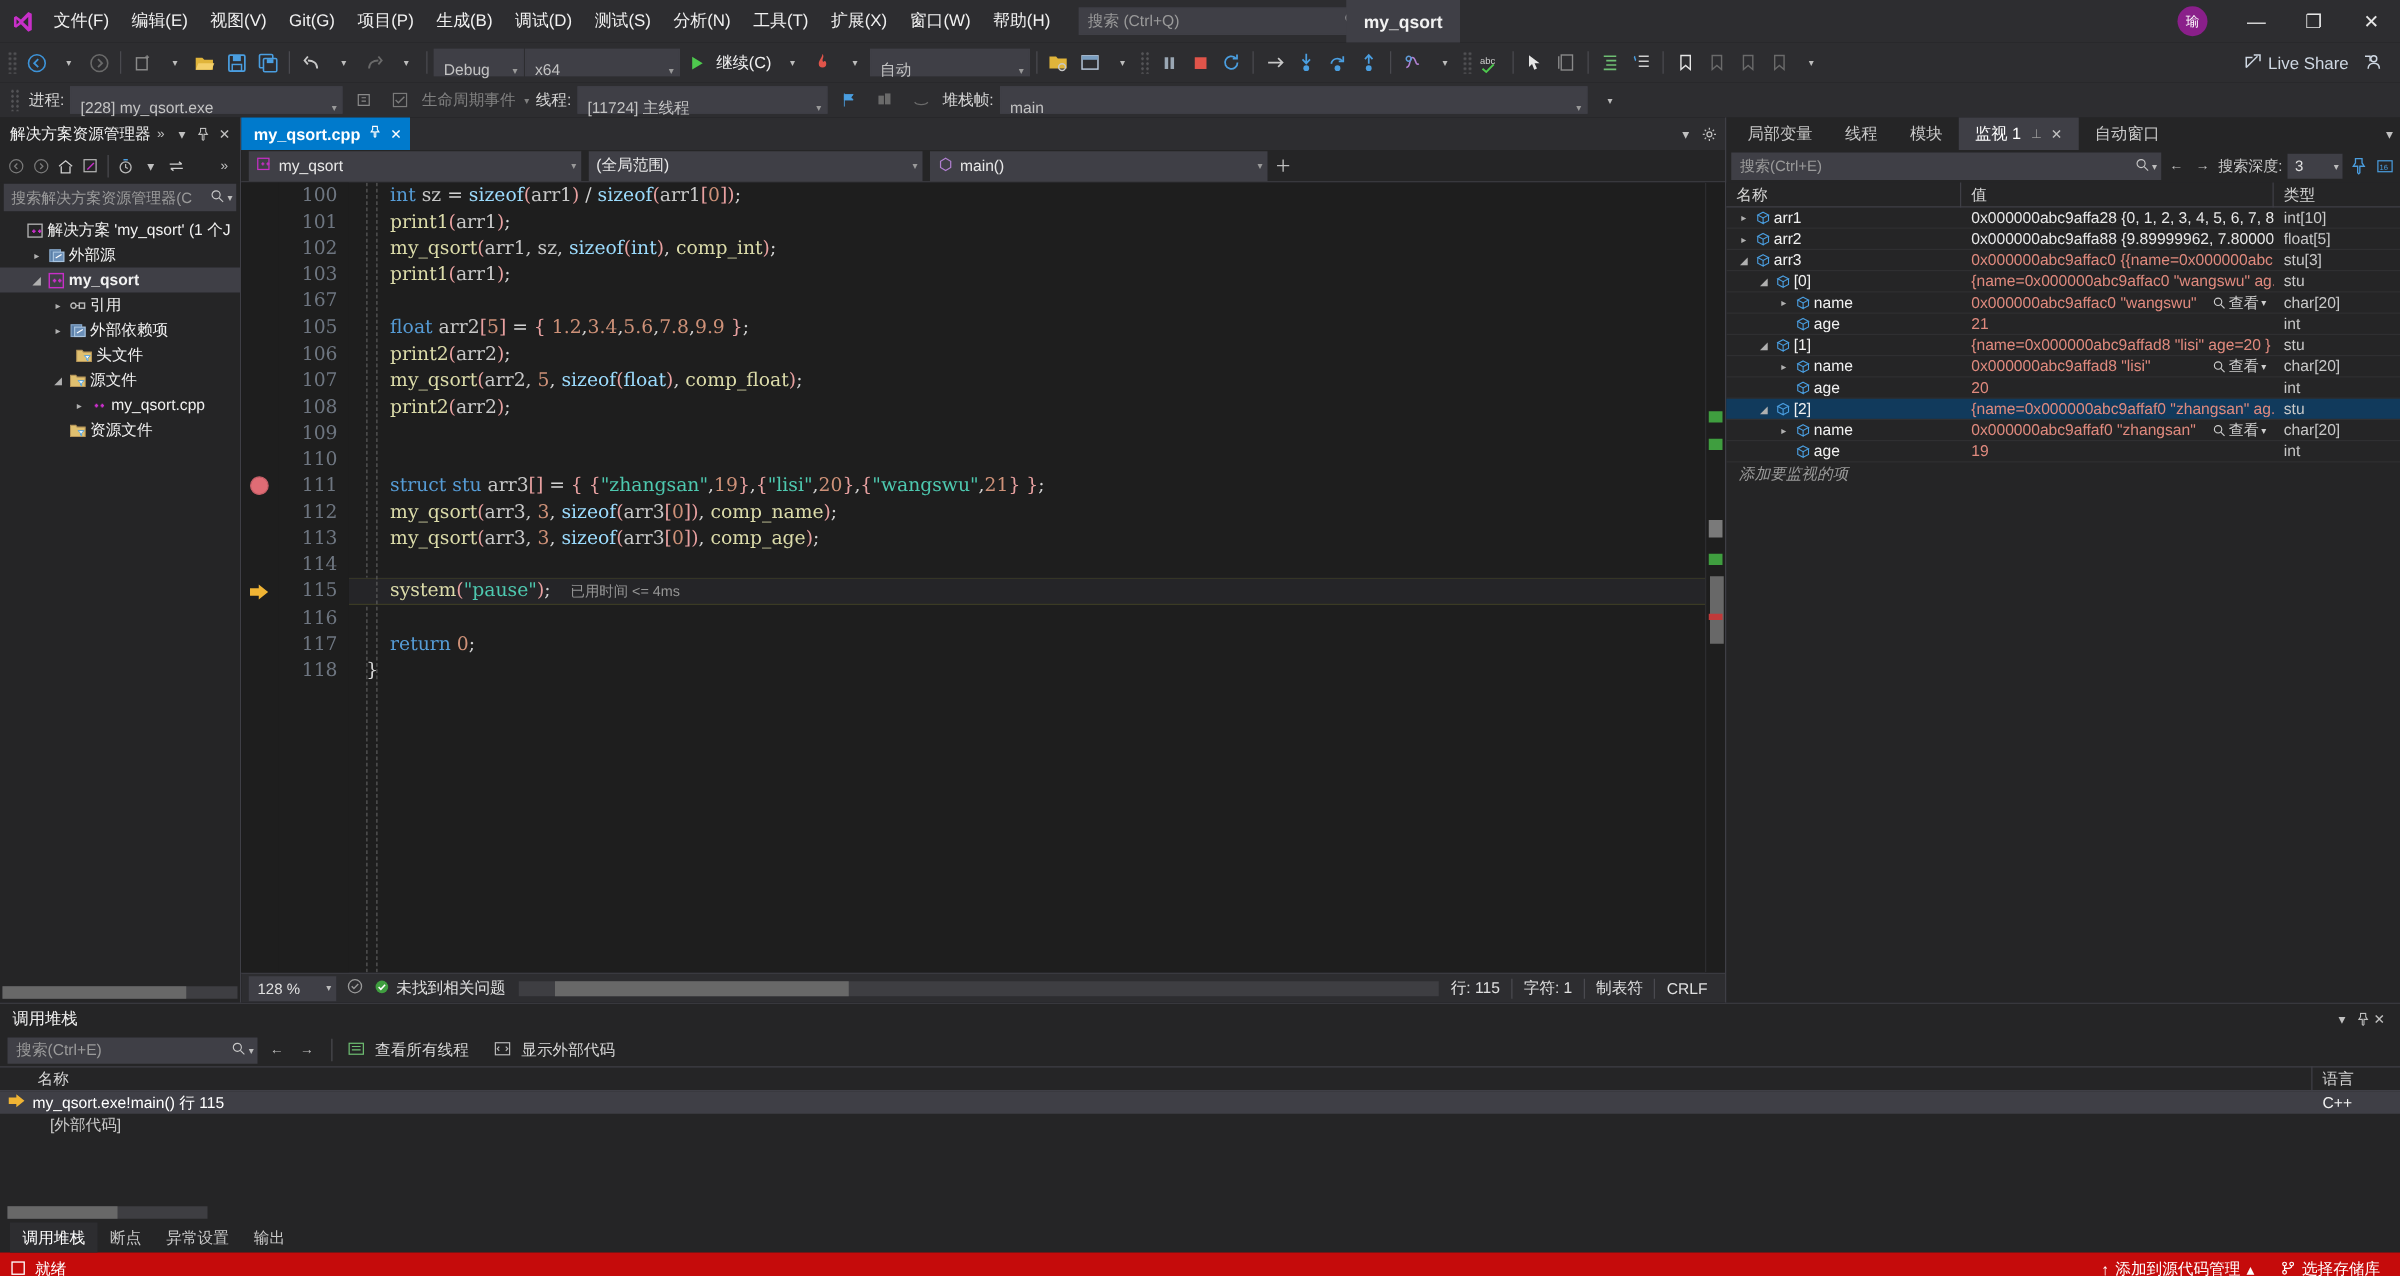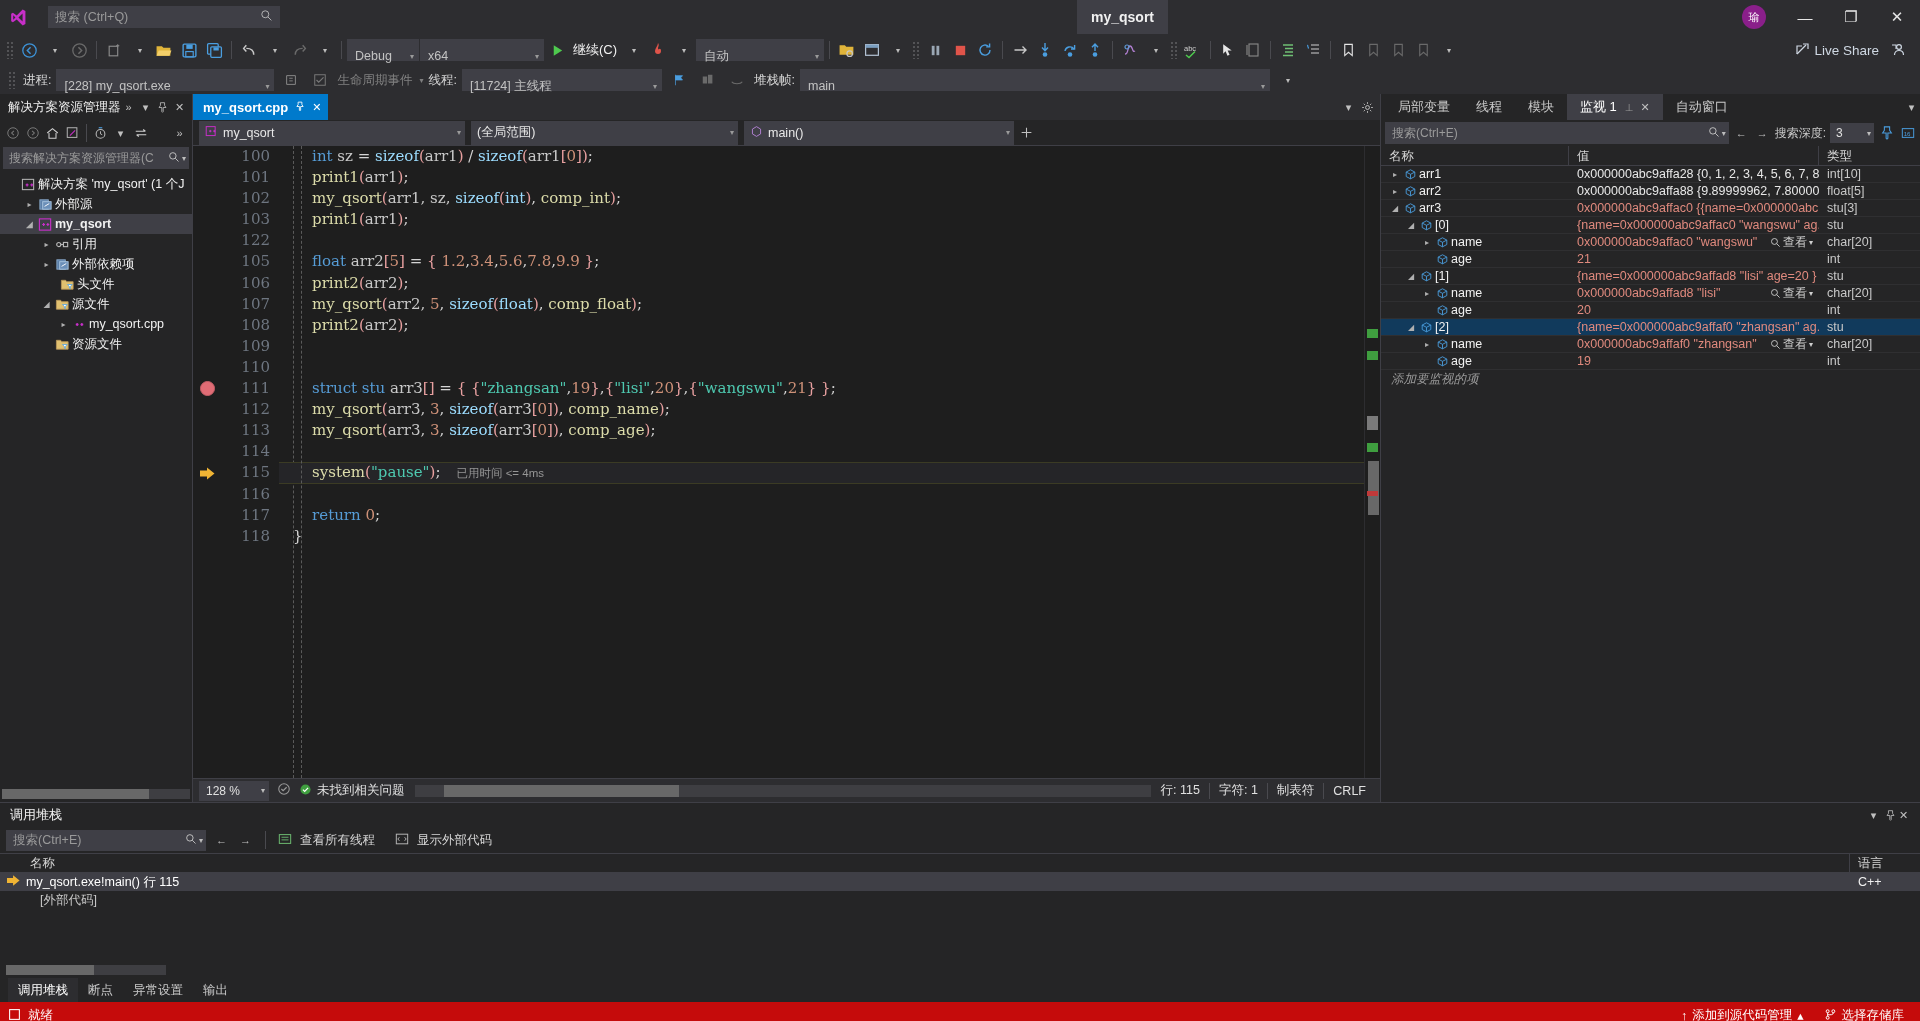--- a/index.html
+++ b/index.html
@@ -151,20 +151,35 @@
 </style>
 </head>
 <body>
 
 <div class="titlebar">
   <div class="vs-logo">
     <svg viewBox="0 0 24 24">
         <path fill="#c72fc8" d="M18.5 2 11 9.6 6.2 6 4 7.2v9.6L6.2 18 11 14.4 18.5 22 22 20.3V3.7zM6.6 14.7v-5.4L9.4 12zM18.4 17l-5.2-5 5.2-5z"></path>
       </svg>
   </div>
+  <div class="menu">
+    <div class="menu-item">文件(F)</div>
+    <div class="menu-item">编辑(E)</div>
+    <div class="menu-item">视图(V)</div>
+    <div class="menu-item">Git(G)</div>
+    <div class="menu-item">项目(P)</div>
+    <div class="menu-item">生成(B)</div>
+    <div class="menu-item">调试(D)</div>
+    <div class="menu-item">测试(S)</div>
+    <div class="menu-item">分析(N)</div>
+    <div class="menu-item">工具(T)</div>
+    <div class="menu-item">扩展(X)</div>
+    <div class="menu-item">窗口(W)</div>
+    <div class="menu-item">帮助(H)</div>
+  </div>
   <div class="search-box">
     <span class="lbl">搜索 (Ctrl+Q)</span>
     <span class="mag">
       <svg width="13" height="13" viewBox="0 0 16 16">
           <circle cx="6.5" cy="6.5" r="4.3" fill="none" stroke="#c8c8c8" stroke-width="1.2"></circle>
           <line x1="9.7" y1="9.7" x2="14" y2="14" stroke="#c8c8c8" stroke-width="1.2"></line>
         </svg>
     </span>
   </div>
   <div class="title-proj">my_qsort</div>
@@ -691,21 +706,21 @@
           <div class="bp" style="top: 235.1px;"></div>
           <div class="yarrow" style="top: 319.5px;"><svg width="17" height="15" viewBox="0 0 17 15">
               <path d="M1 4.5h7V1.5l7.5 6L8 13.5v-3H1z" fill="#f0b434"></path>
             </svg></div>
         </div>
       <div class="gutter" id="gutter">
           <div class="lnum">100</div>
           <div class="lnum">101</div>
           <div class="lnum">102</div>
           <div class="lnum">103</div>
-          <div class="lnum">122</div>
+          <div class="lnum">167</div>
           <div class="lnum">105</div>
           <div class="lnum">106</div>
           <div class="lnum">107</div>
           <div class="lnum">108</div>
           <div class="lnum">109</div>
           <div class="lnum">110</div>
           <div class="lnum">111</div>
           <div class="lnum">112</div>
           <div class="lnum">113</div>
           <div class="lnum">114</div>

